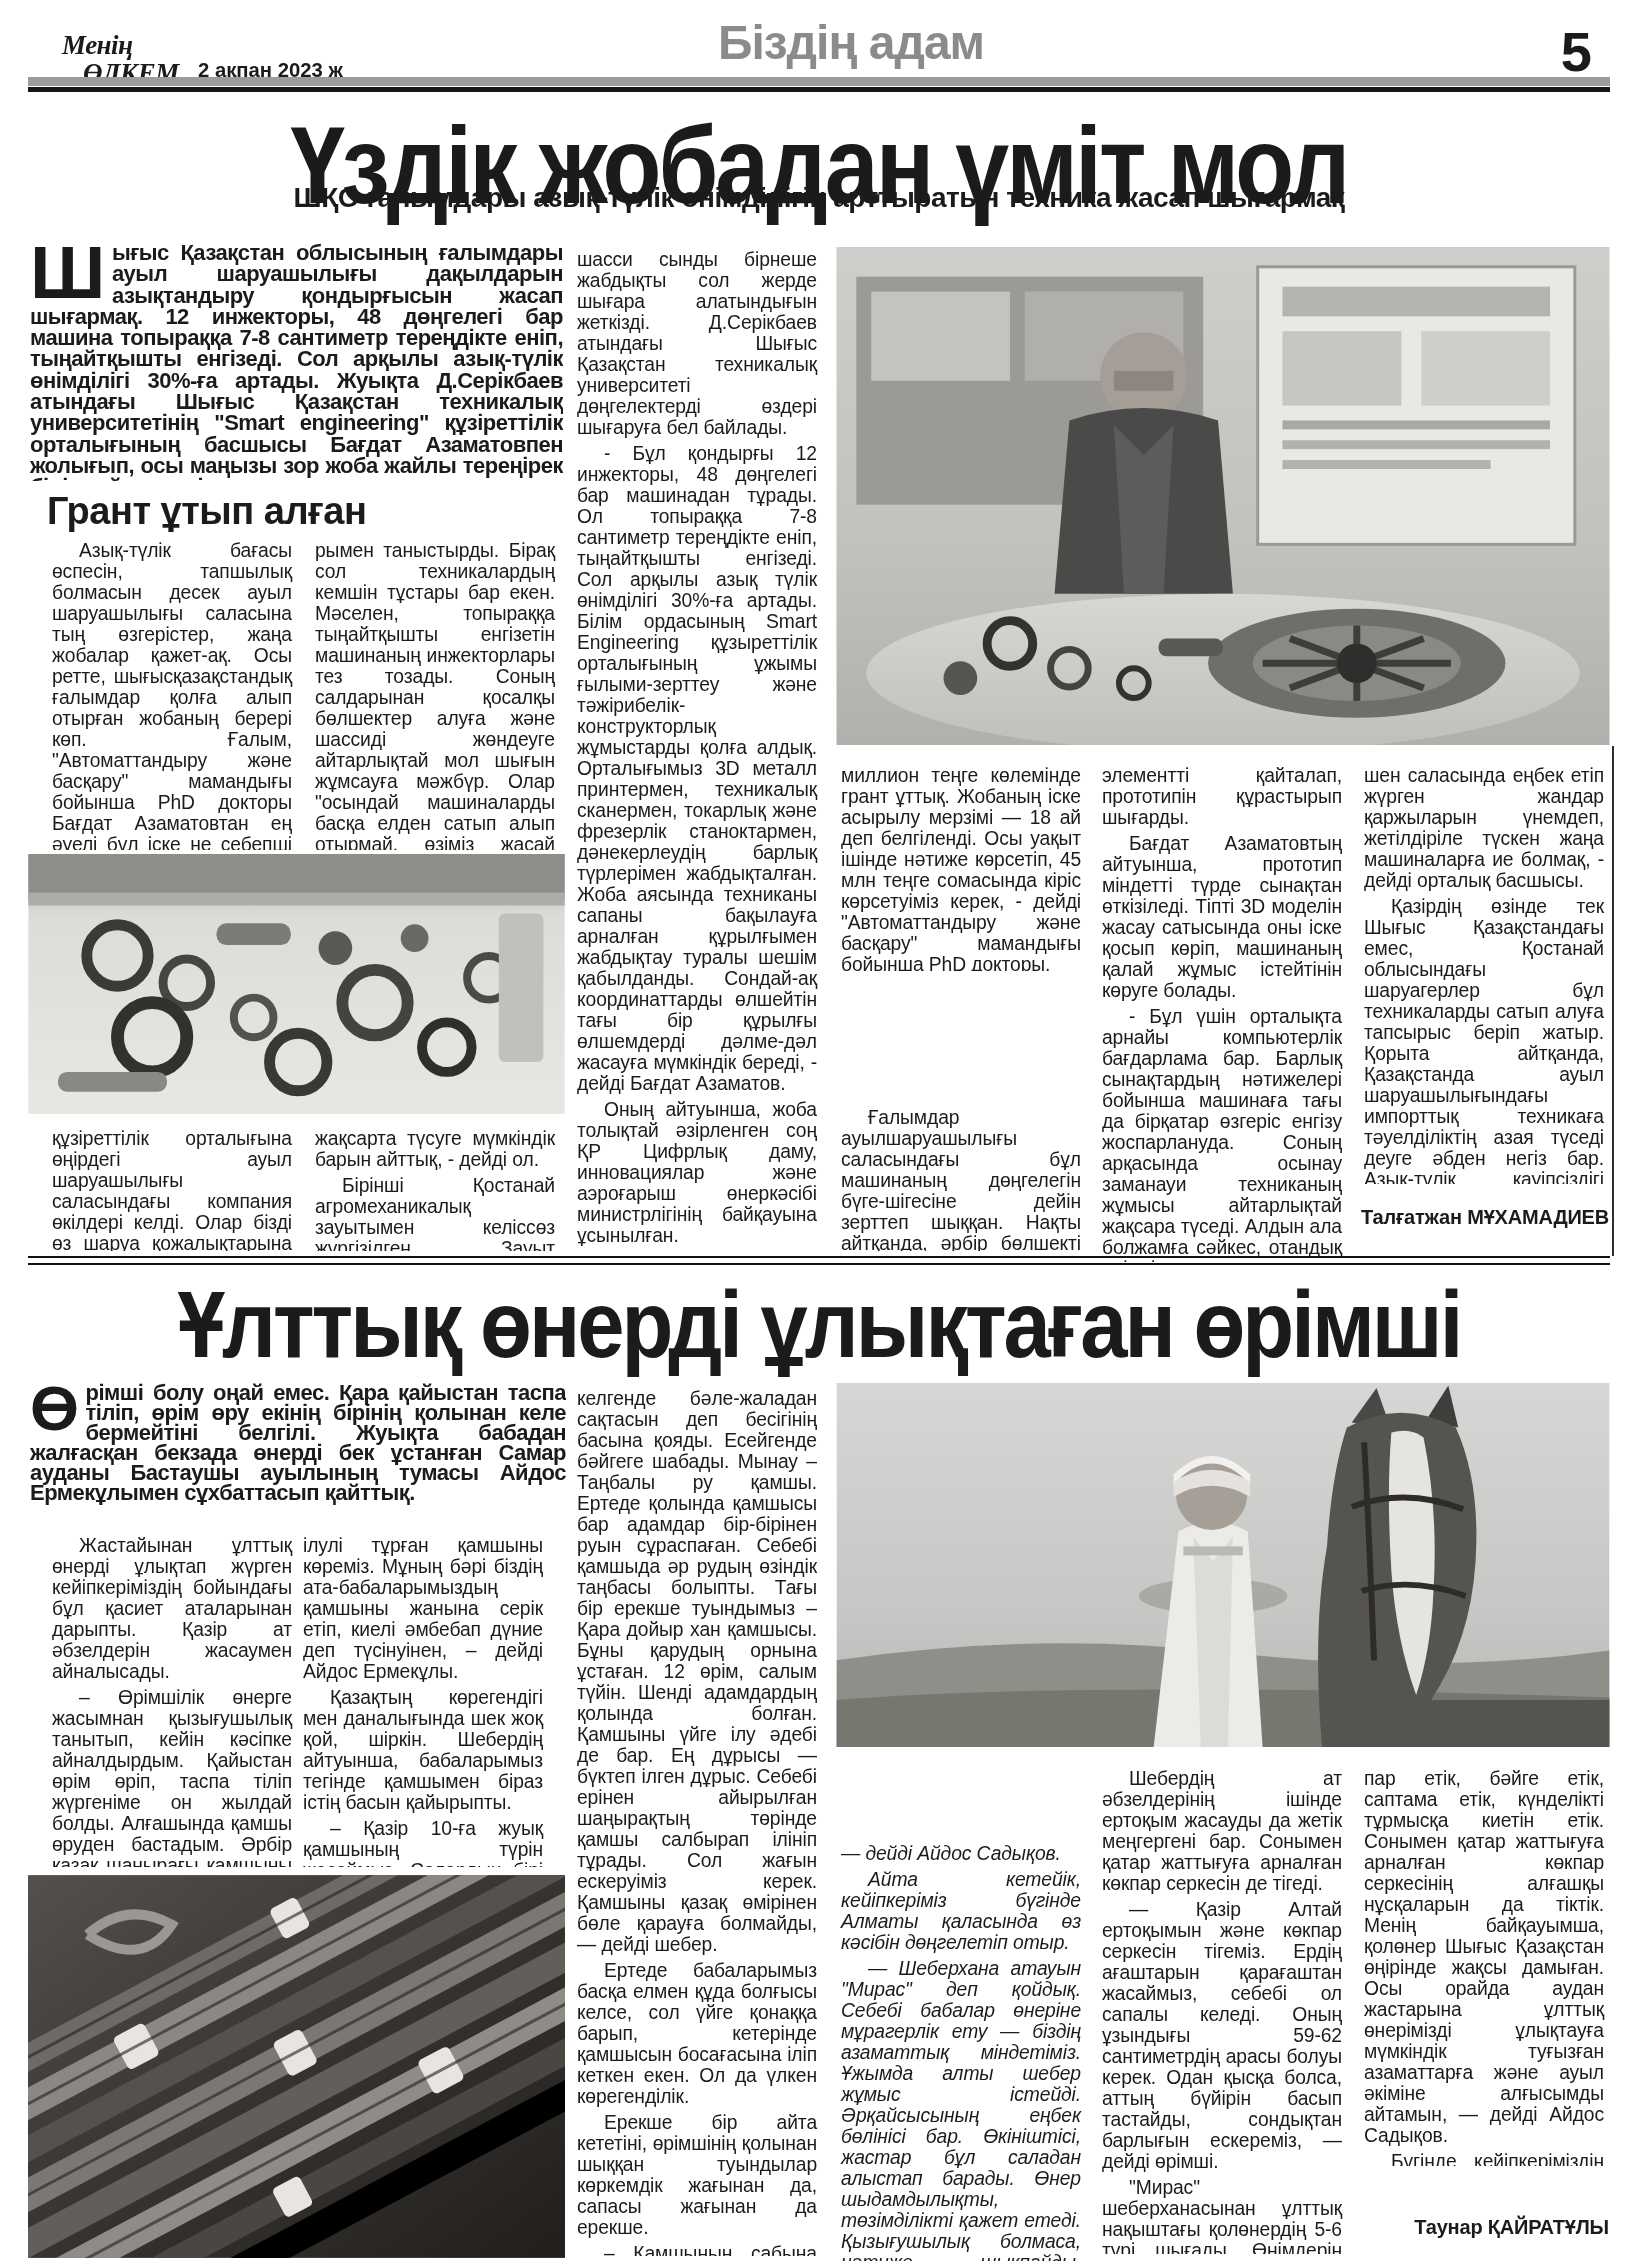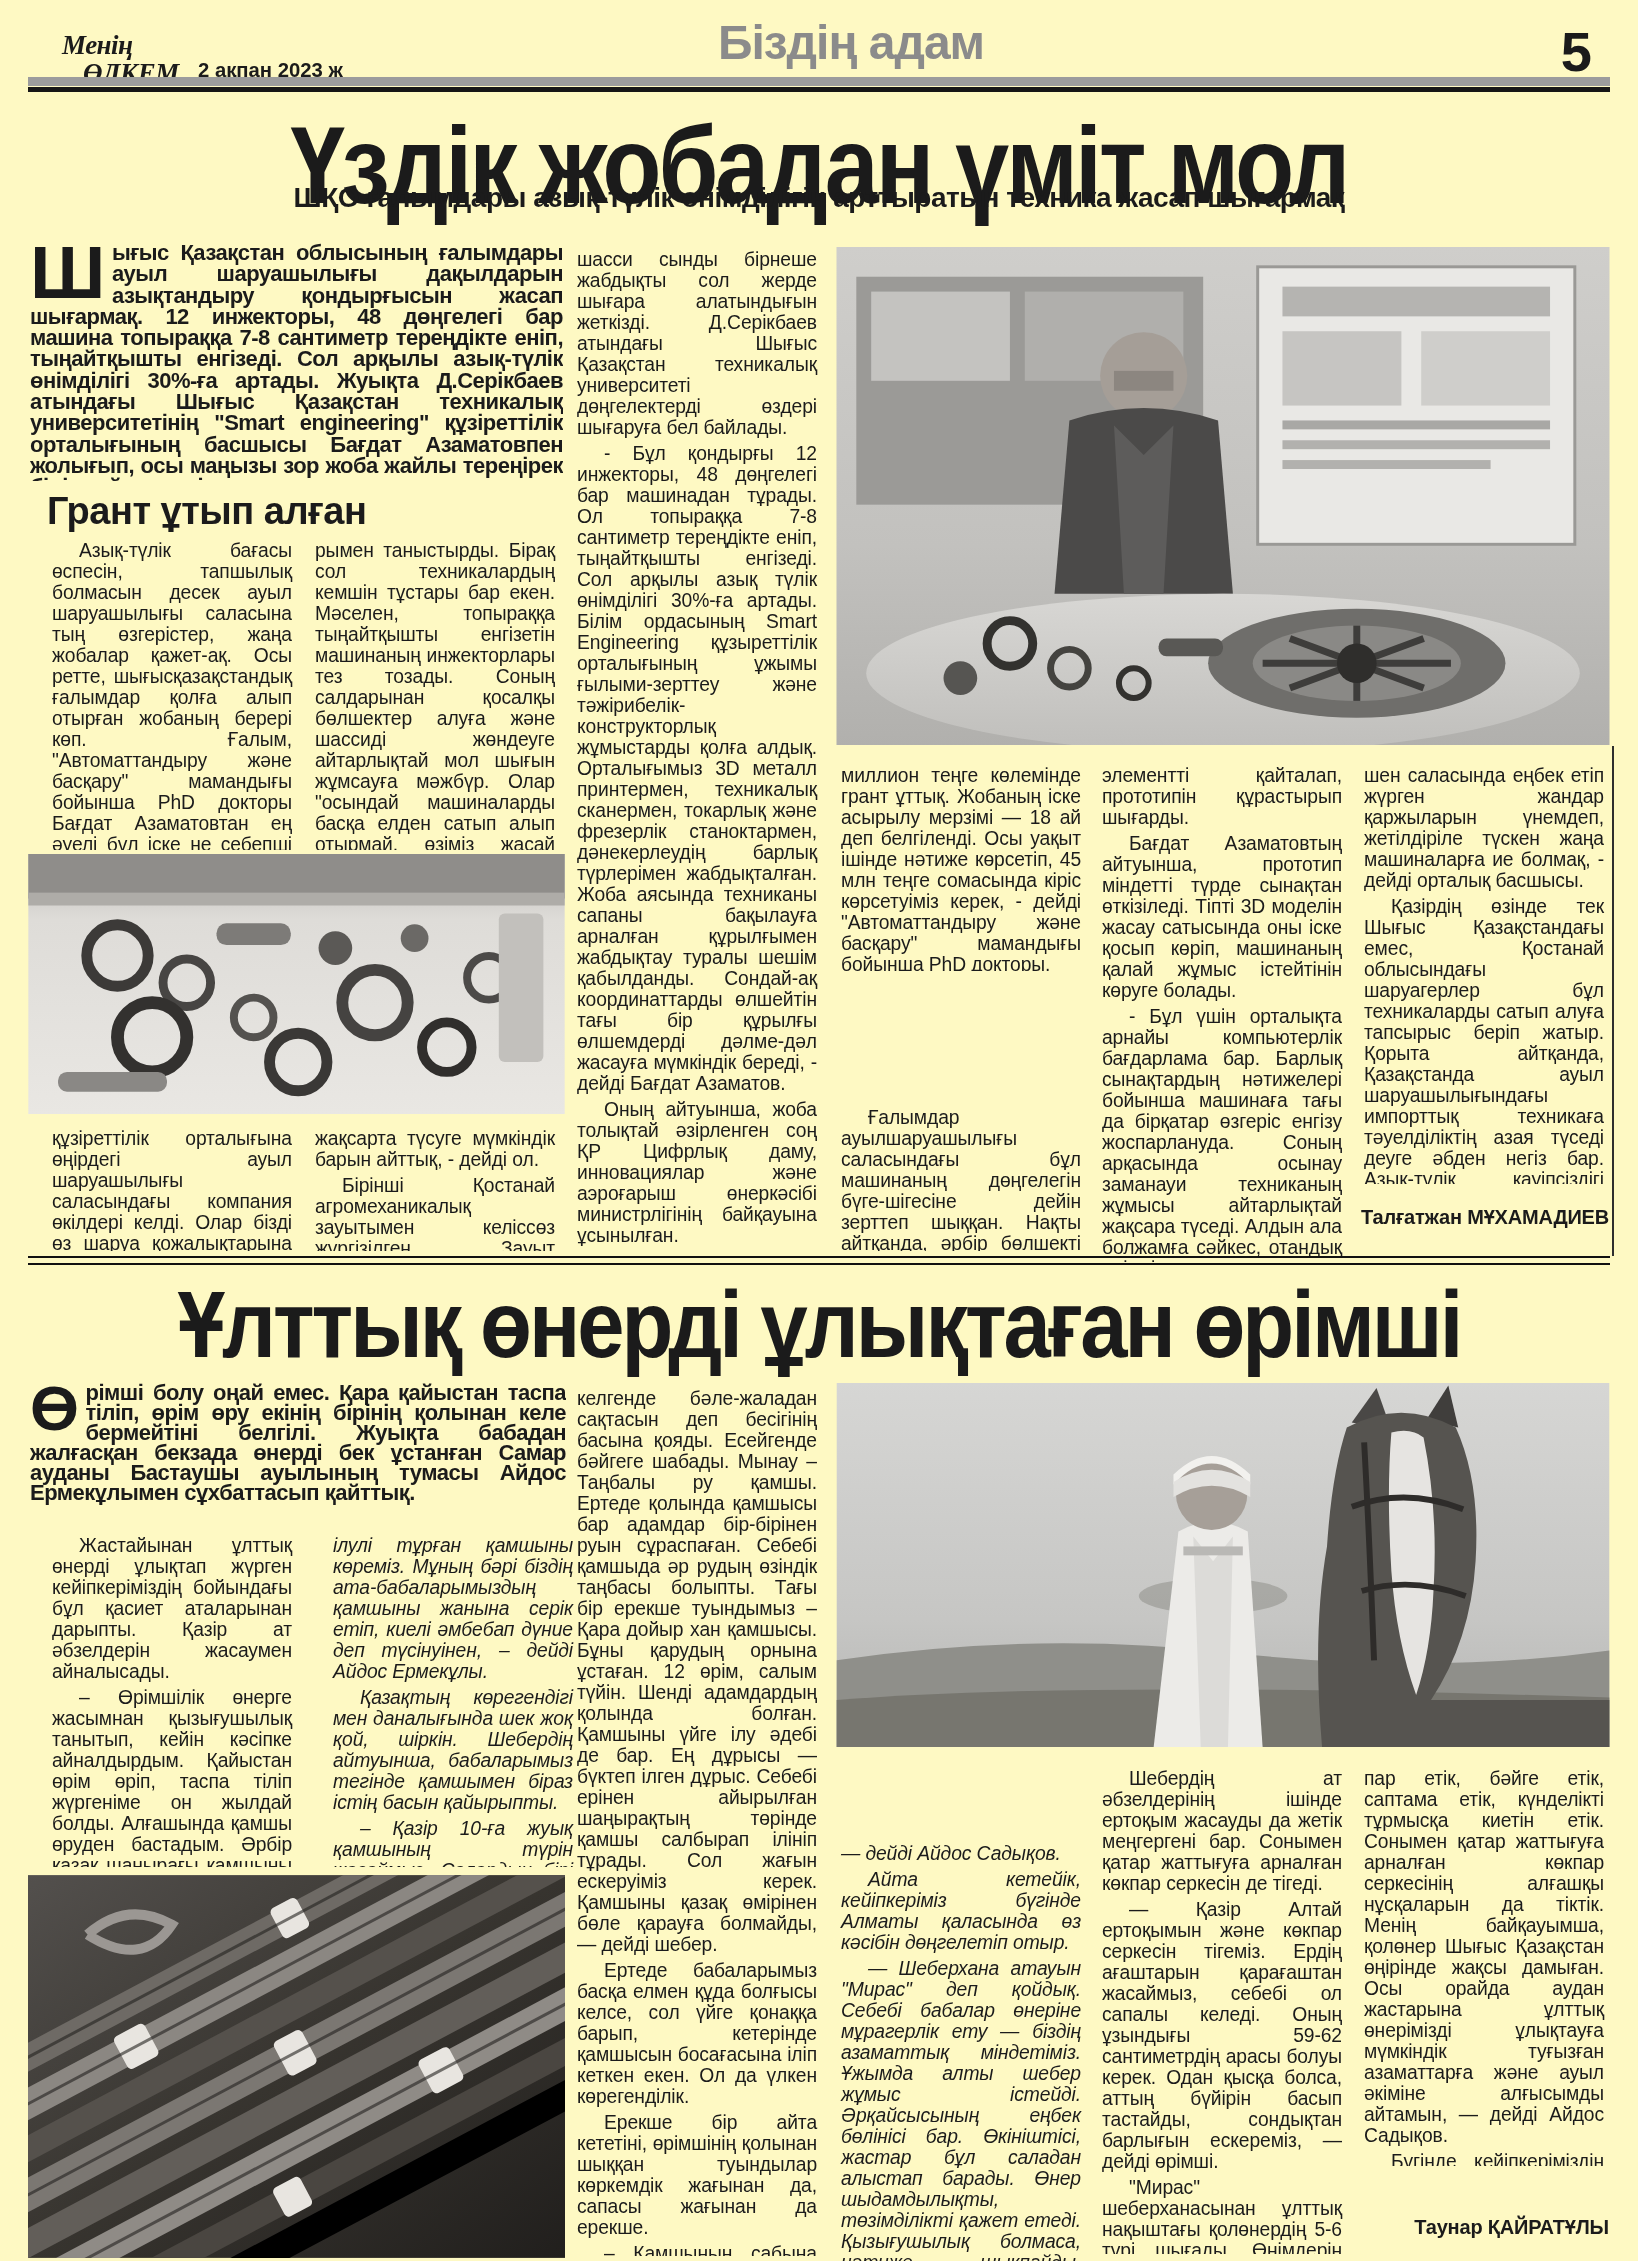--- a/index.html
+++ b/index.html
@@ -1,16 +1,16 @@
 <!DOCTYPE html>
 <html style="font-size:8px"><head>
 <meta charset="utf-8">
 <style>
   html,body{margin:0;padding:0;background:#6e6e6e;}
-  .page{position:relative;width:1638px;height:2261px;background:#fef9c3;
+  .page{position:relative;width:1638px;height:2261px;background:#ffffff;
         font-family:"Liberation Sans",sans-serif;color:#1b1b1b;overflow:hidden;}
   .abs{position:absolute;}
   p{margin:0;text-align:justify;}
   .bt{font-size:19.3px;line-height:21px;letter-spacing:-0.1px;}
   .bt p{margin:5px;}
   .bt p.ind{text-indent:27px;}
   .clip{overflow:hidden;}
   .lead1{font-size:22px;line-height:21.3px;font-weight:bold;letter-spacing:-0.5px;}
   .lead2{font-size:22px;line-height:20px;font-weight:bold;letter-spacing:-0.5px;}
   .dropcap{float:left;font-weight:bold;line-height:0.82;padding-right:7px;}
@@ -183,21 +183,21 @@
   <div class="abs headline h2a" style="left:0;top:1270px;">Ұлттық өнерді ұлықтаған өрімші</div>
 
   <div class="abs clip lead2" style="left:30px;top:1383px;width:536px;height:144px;">
     <p><span class="dropcap dc2">Ө</span><span>рімші болу оңай емес. Қара қайыстан таспа тіліп, өрім өру екінің бірінің қолынан келе бермейтіні белгілі. Жуықта бабадан жалғасқан бекзада өнерді бек ұстанған Самар ауданы Бастаушы ауылының тумасы Айдос Ермекұлымен сұхбаттасып қайттық.</span></p>
   </div>
 
   <div class="abs clip bt" style="left:47px;top:1530px;width:250px;height:337px;">
     <p class="ind">Жастайынан ұлттық өнерді ұлықтап жүрген кейіпкеріміздің бойындағы бұл қасиет аталарынан дарыпты. Қазір ат әбзелдерін жасаумен айналысады.</p>
     <p class="ind">– Өрімшілік өнерге жасымнан қызығушылық танытып, кейін кәсіпке айналдырдым. Қайыстан өрім өріп, таспа тіліп жүргеніме он жылдай болды. Алғашында қамшы өруден бастадым. Әрбір қазақ шаңырағы қамшыны әрі қару, әрі құрал, әрі қастерлі мұра санаған. Қазір көп үйдің төрінде</p>
   </div>
-  <div class="abs clip bt" style="left:328px;top:1530px;width:250px;height:337px;font-style:italic;">
+  <div class="abs clip bt" style="left:298px;top:1530px;width:250px;height:337px;">
     <p>ілулі тұрған қамшыны көреміз. Мұның бәрі біздің ата-бабаларымыздың қамшыны жанына серік етіп, киелі әмбебап дүние деп түсінуінен, – дейді Айдос Ермекұлы.</p>
     <p class="ind">Қазақтың көрегендігі мен даналығында шек жоқ қой, шіркін. Шебердің айтуынша, бабаларымыз тегінде қамшымен біраз істің басын қайырыпты.</p>
     <p class="ind">– Қазір 10-ға жуық қамшының түрін жасаймыз. Солардың бірі – Бала қамшы. Оны дүниеге сәби</p>
   </div>
 
   <div class="abs" style="left:28px;top:1875px;width:537px;height:383px;">
     <svg width="537" height="383" viewBox="0 0 1083 772">
       <defs>
         <linearGradient id="gp3" x1="0" y1="0" x2="1" y2="1">
           <stop offset="0" stop-color="#53504d"></stop>

